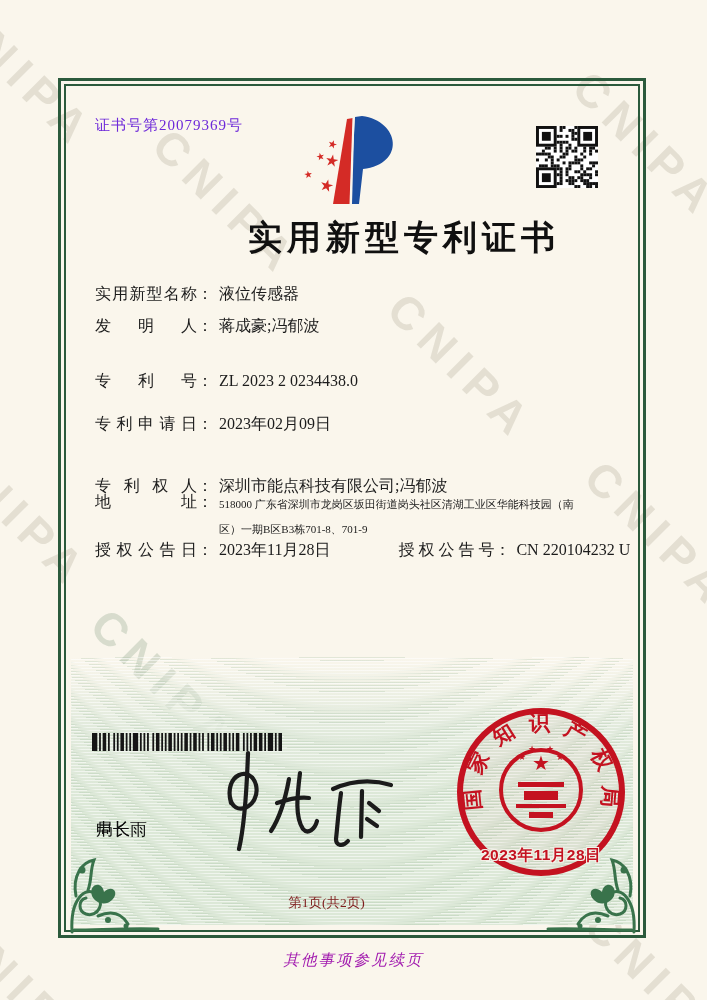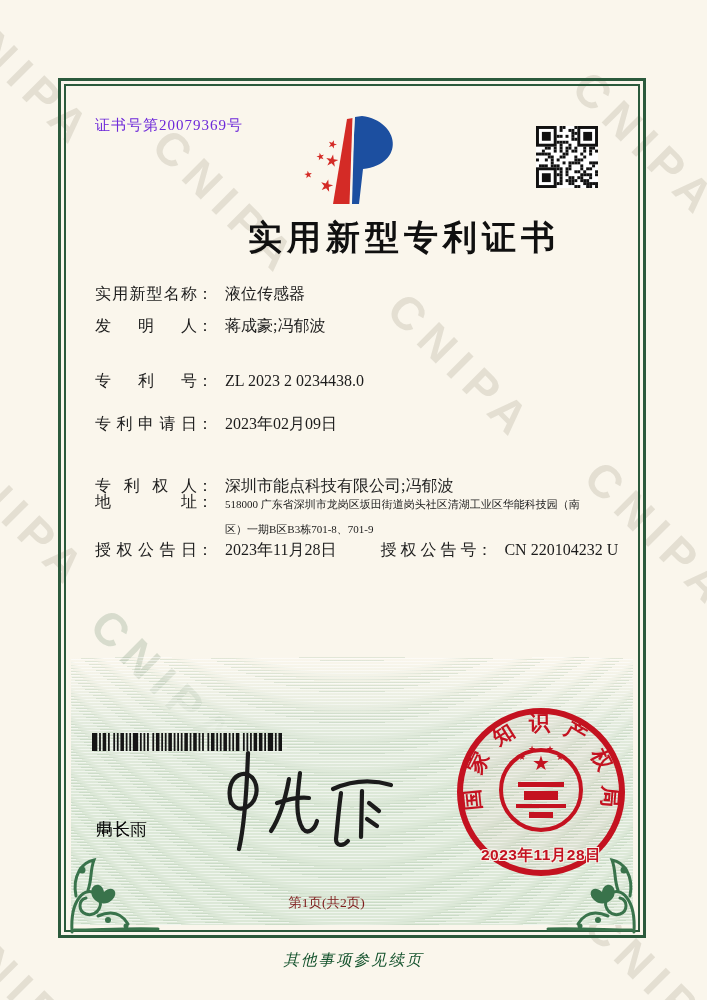--- a/index.html
+++ b/index.html
@@ -14,39 +14,39 @@
     background:
       repeating-radial-gradient(180% 130% at 50% 380%, rgba(255,255,255,.55) 0 2px, rgba(140,175,140,.22) 3px 4px, transparent 4px 9px),
       linear-gradient(180deg, rgba(221,232,217,0) 0, rgba(221,232,217,.85) 70px, #dce8d7 150px)}
   .certnum{position:absolute;left:95px;top:116px;font-size:15px;letter-spacing:1px;color:#6d28d9;z-index:2}
   .logo{position:absolute;left:292px;top:112px;width:118px;height:97px;z-index:2}
   .qr{position:absolute;left:536px;top:126px;width:62px;height:62px;z-index:2}
   .title{position:absolute;left:58px;width:692px;top:215px;text-align:center;font-size:34px;
          font-weight:700;letter-spacing:5px;color:#101010;z-index:2}
   .field{position:absolute;left:95px;font-size:16px;color:#1c1c1c;white-space:nowrap;z-index:2}
   .flabel{display:inline-block;width:102px;text-align:justify;text-align-last:justify;vertical-align:top}
-  .flabel2{display:inline-block;width:96px;text-align:justify;text-align-last:justify;vertical-align:top;margin-left:44px}
-  .fvalue{margin-left:12px}
+  .flabel2{display:inline-block;width:96px;text-align:justify;text-align-last:justify;vertical-align:top;margin-left:68px}
+  .fvalue{margin-left:6px}
   .addr{display:inline-block;width:360px;white-space:normal;line-height:25px;vertical-align:top;font-size:11px}
   .legal{position:absolute;left:95px;top:570px;width:520px;font-size:14.5px;line-height:26.5px;
          font-style:italic;color:#222;text-align:justify;z-index:2}
   .legal p{margin:0 0 9px;text-indent:2em}
   .barcode{position:absolute;left:92px;top:733px;width:190px;height:18px;z-index:2}
   .sig{position:absolute;left:205px;top:745px;width:200px;height:112px;z-index:3}
   .signer{position:absolute;left:96px;font-size:17px;color:#101010;z-index:2;
           font-family:"Liberation Sans","DejaVu Sans",sans-serif}
   .signer.t1{top:818px}.signer.t2{top:818px}
   .seal{position:absolute;left:450px;top:704px;width:182px;height:178px;z-index:3}
   .sealdate{position:absolute;left:455px;top:845px;width:172px;text-align:center;font-size:15.5px;
             font-weight:700;color:#c41220;letter-spacing:.5px;z-index:4;
             font-family:"Liberation Sans","DejaVu Sans",sans-serif;
             text-shadow:-1px -1px 0 #f3f1e8,1px -1px 0 #f3f1e8,-1px 1px 0 #f3f1e8,1px 1px 0 #f3f1e8}
   .pagefoot{position:absolute;left:58px;width:537px;top:894px;text-align:center;font-size:13.5px;color:#7f1d1d;z-index:3}
   .contnote{position:absolute;left:0;width:707px;top:950px;text-align:center;font-size:15.5px;
-            font-style:italic;letter-spacing:2px;color:#14532d;z-index:2}
+            font-style:italic;letter-spacing:2px;color:#a21caf;z-index:2}
   .flourish{position:absolute;width:96px;height:100px;z-index:3}
   .fl-left{left:64px;top:836px}
   .fl-right{left:546px;top:836px;transform:scaleX(-1)}
 </style>
 </head>
 <body>
 
 <span class="wm" style="left:-25px;top:-10px">CNIPA</span>
 <span class="wm" style="left:180px;top:118px">CNIPA</span>
 <span class="wm" style="left:600px;top:60px">CNIPA</span>

